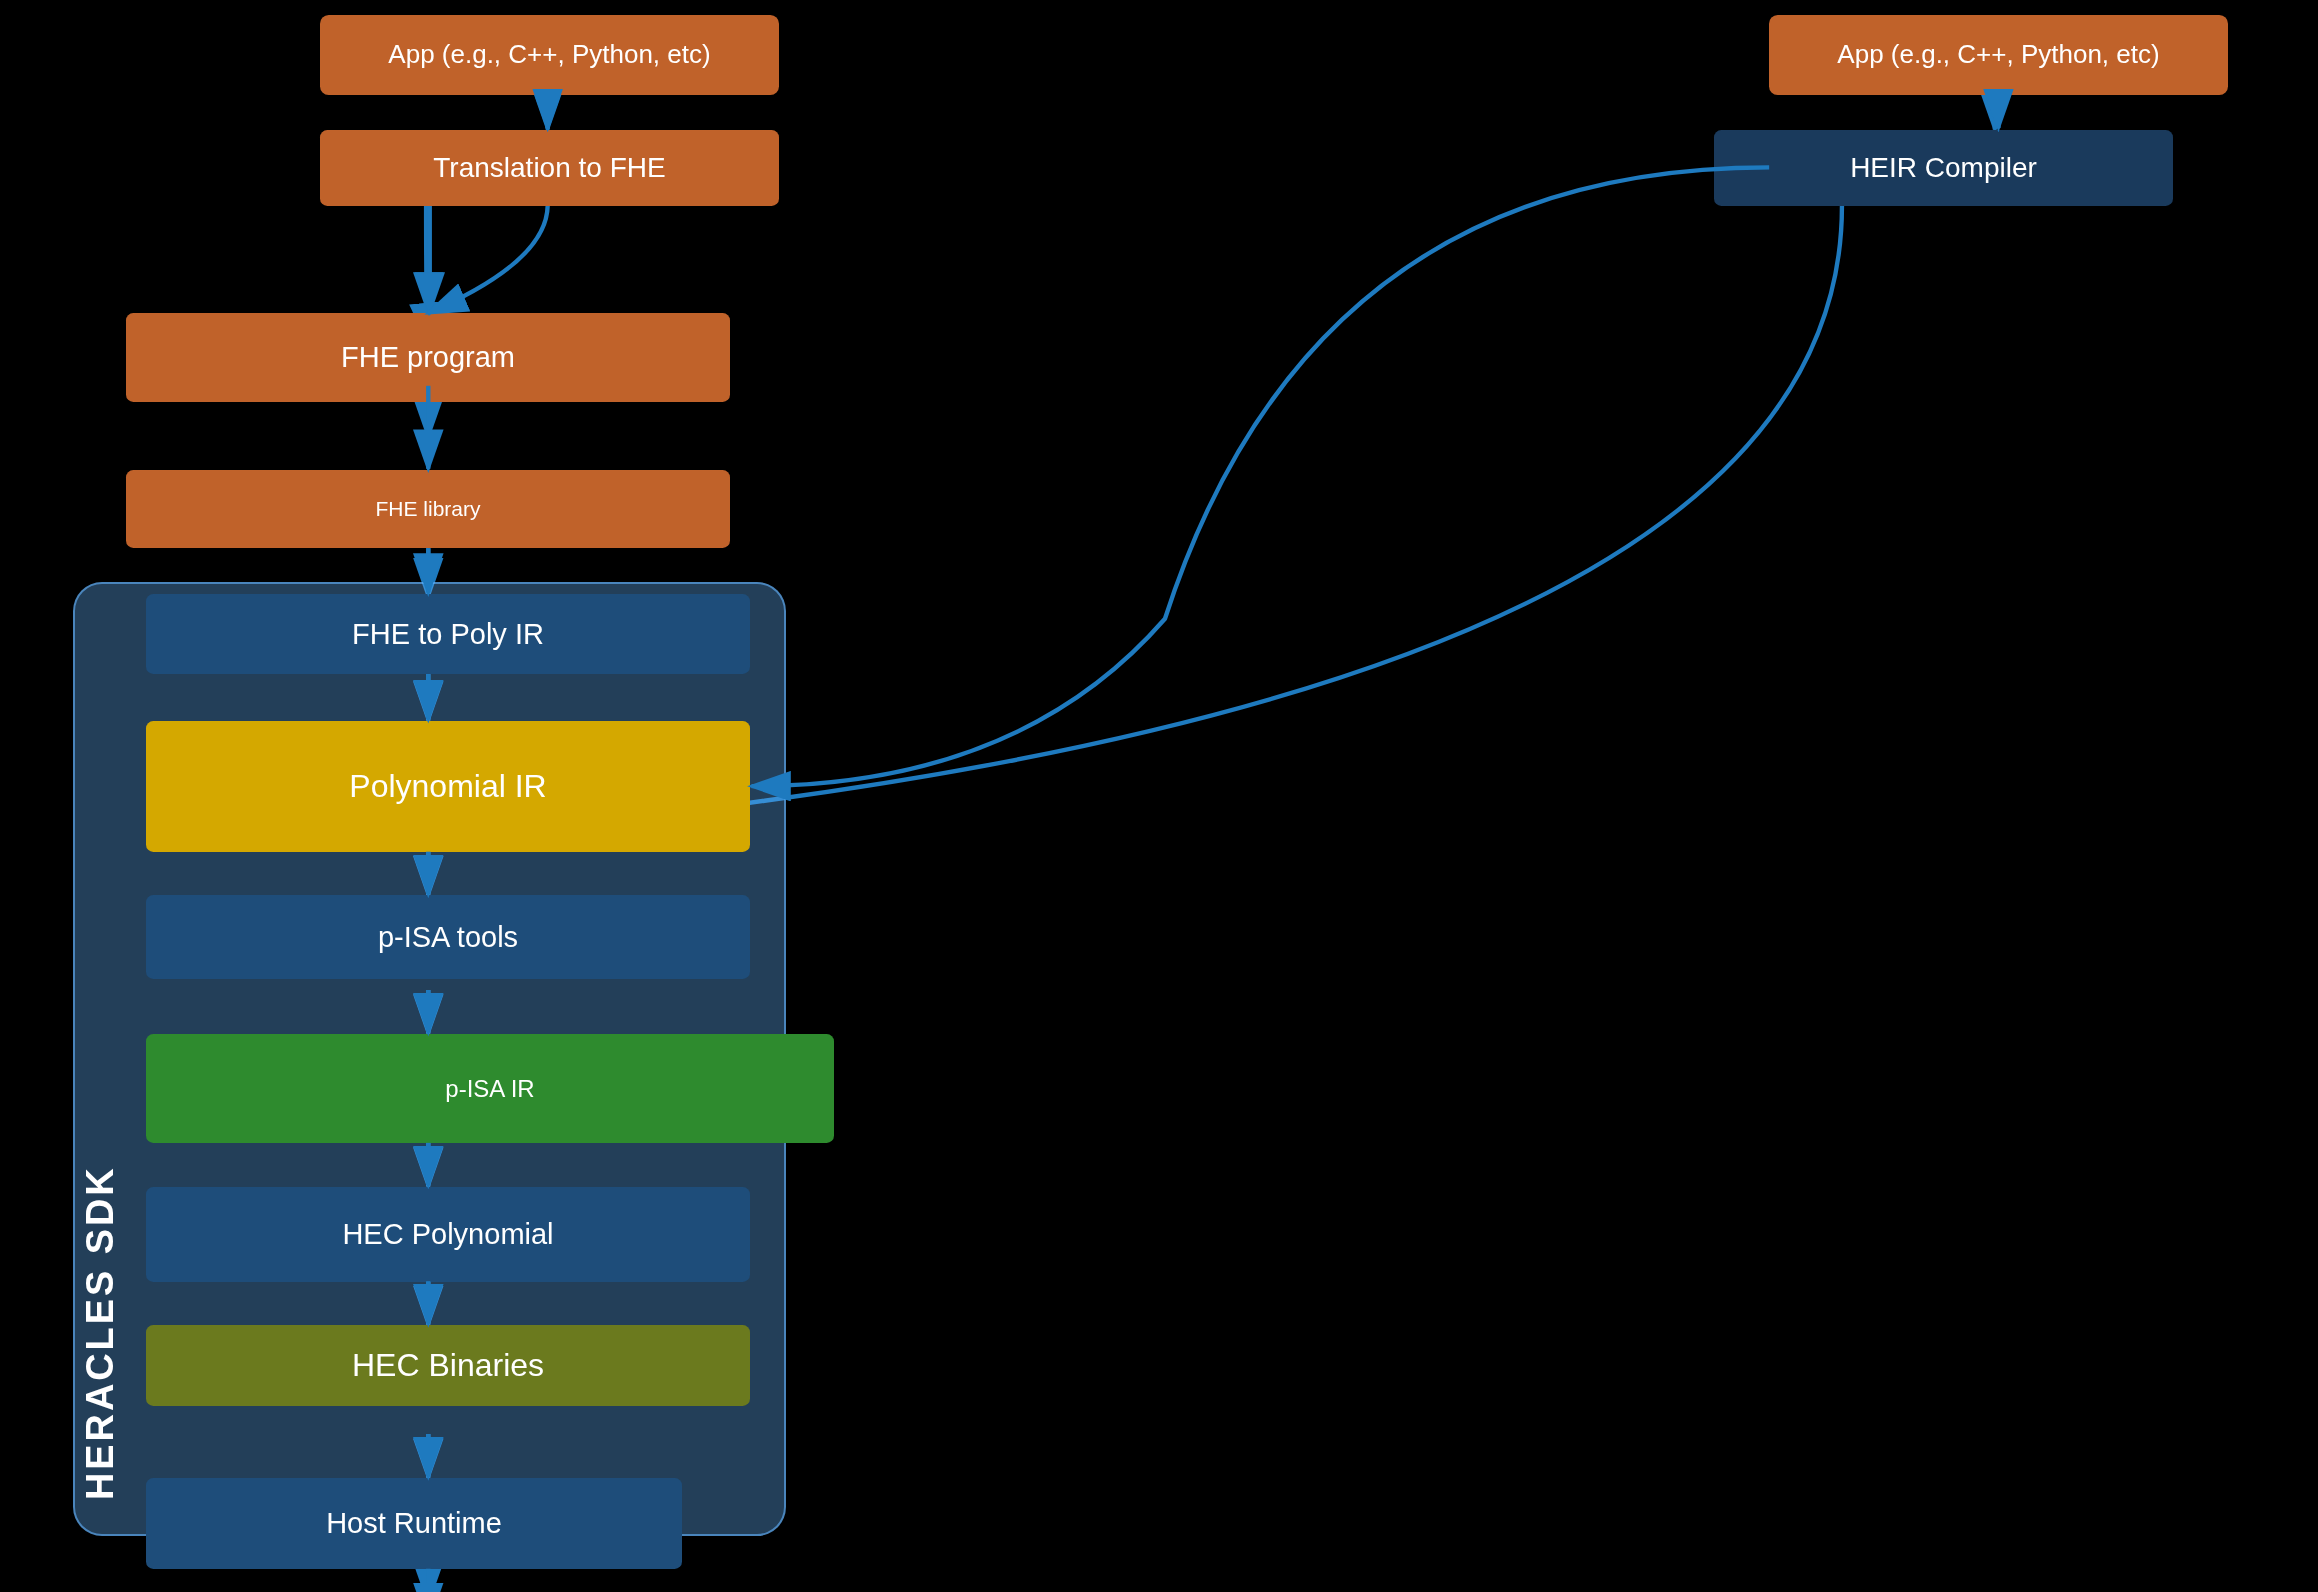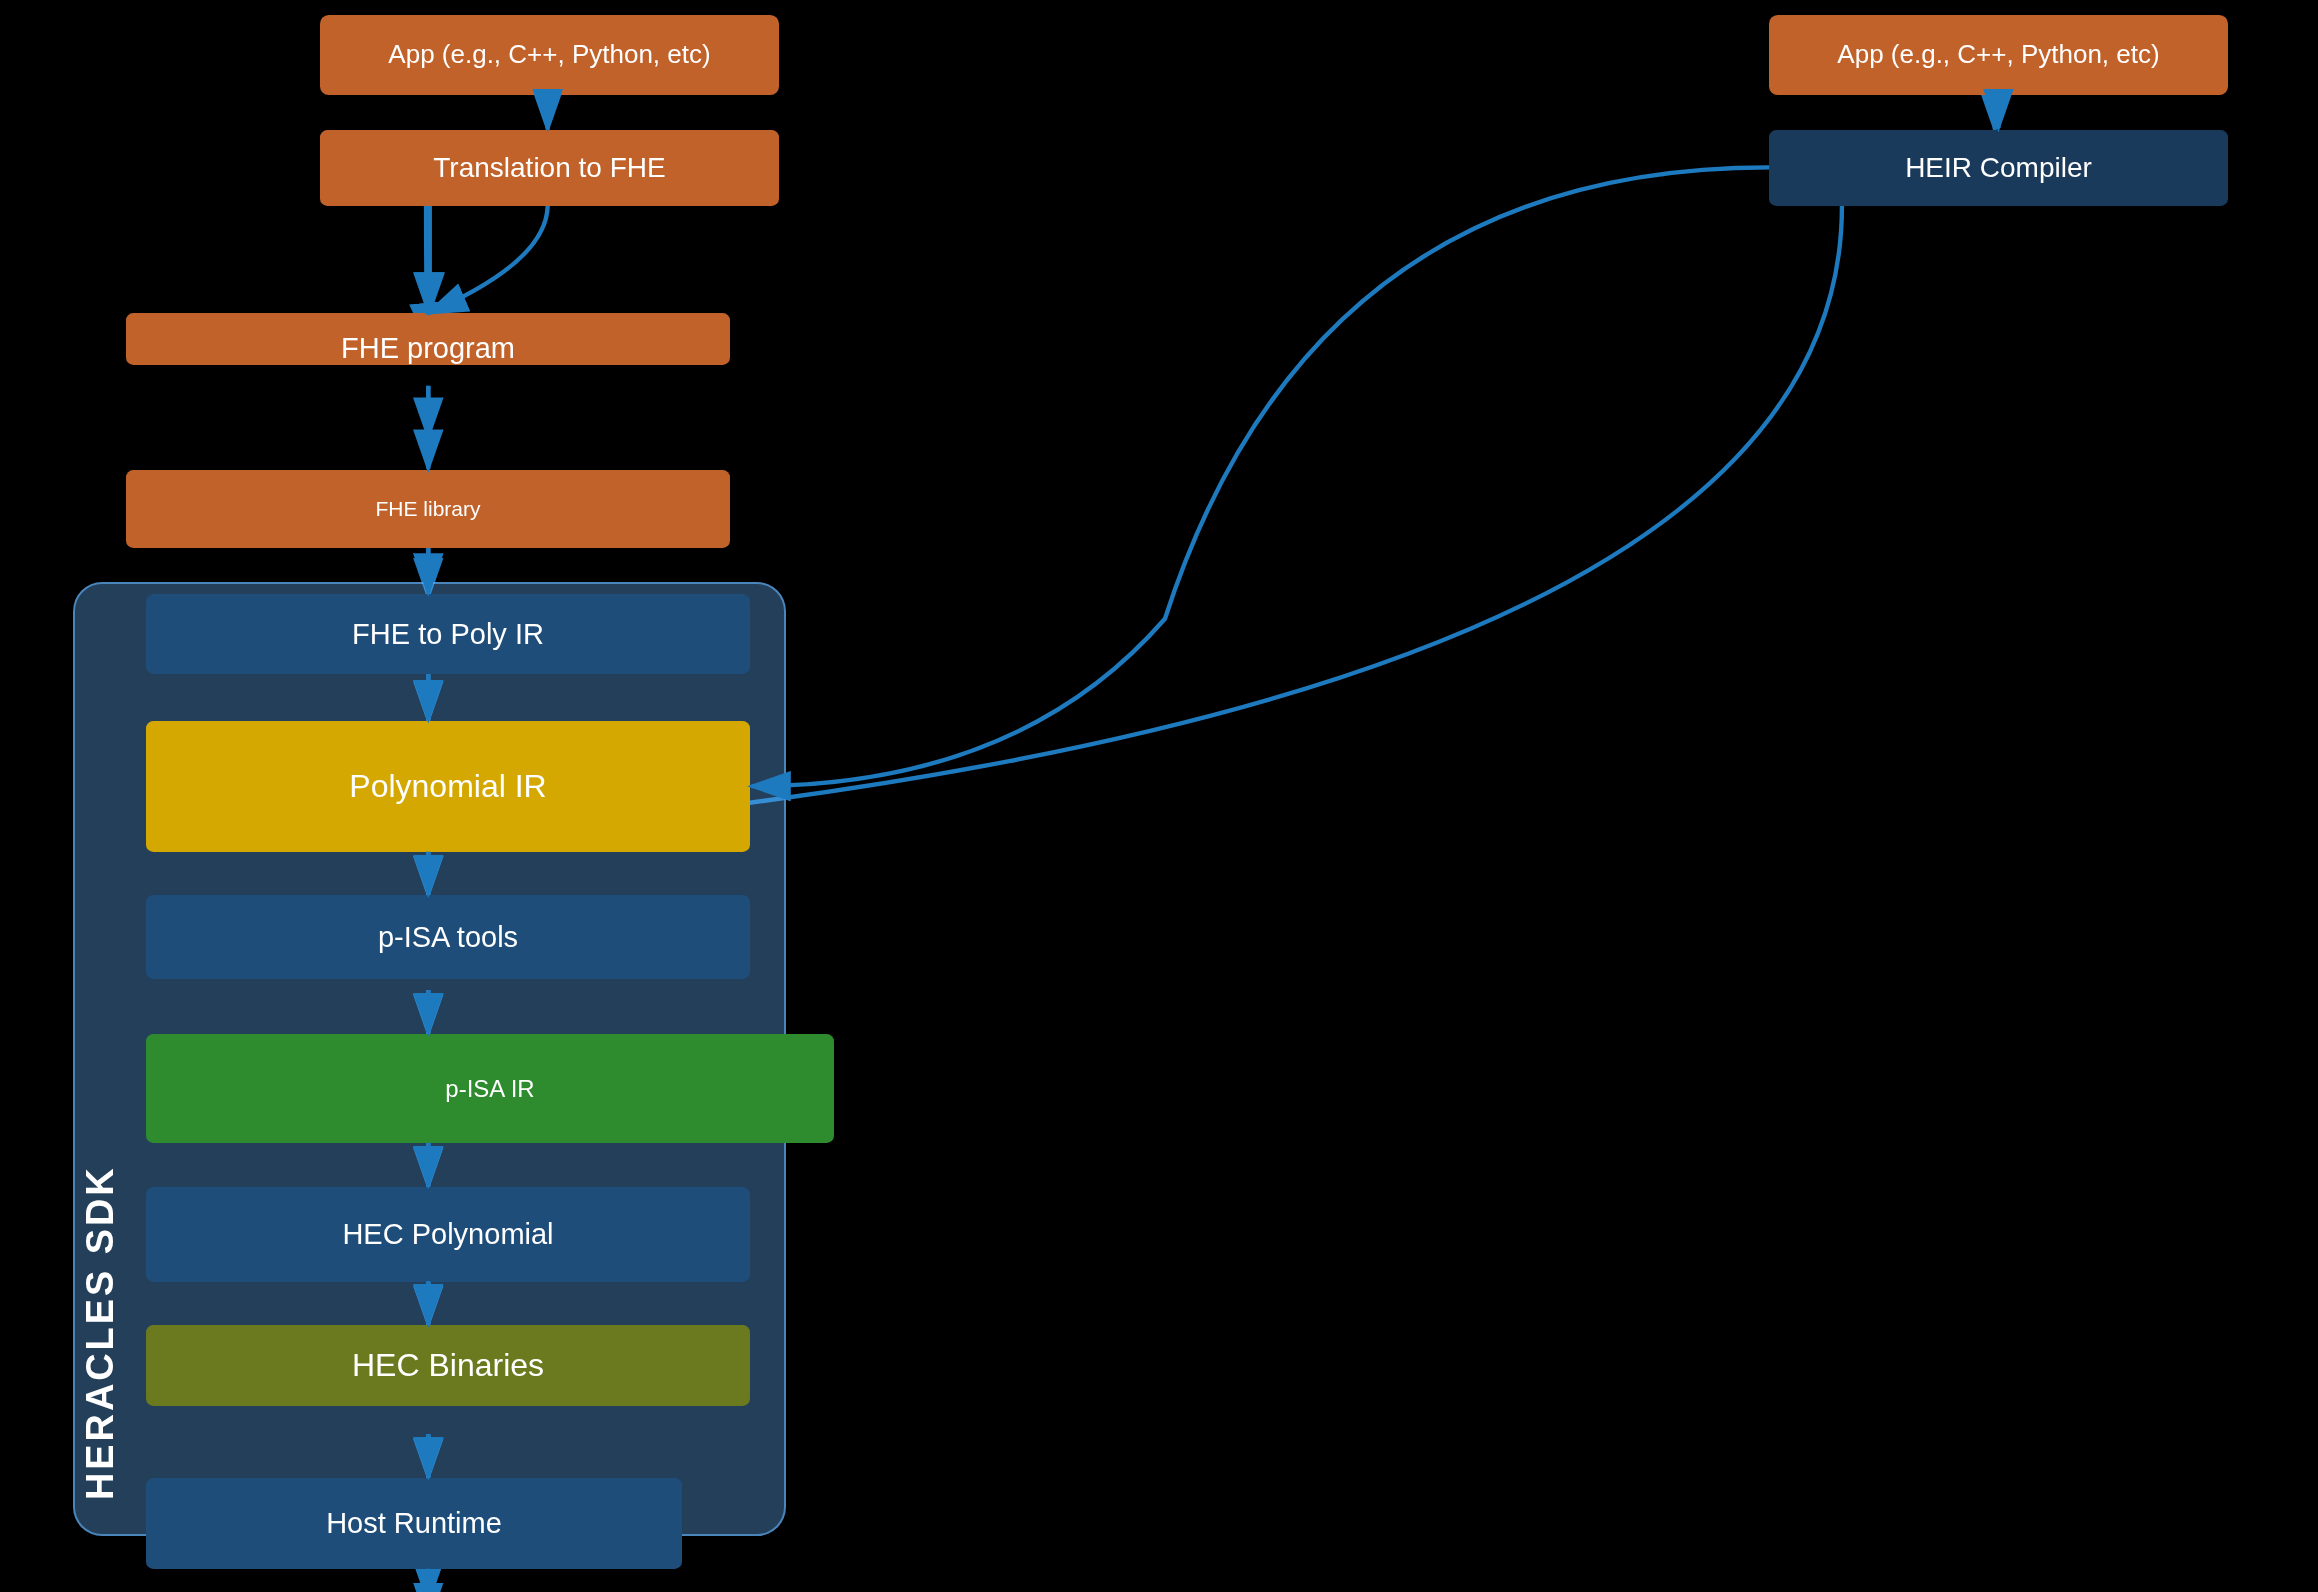--- a/index.html
+++ b/index.html
@@ -156,25 +156,25 @@
 </div>
 
 <div class="box app-box" style="left:1769px; top:14.6px; width:459px; height:80px; font-size:26px;">
   <span>App (e.g., C++, Python, etc)</span>
 </div>
 
 <div class="box translation-box" style="left:320px; top:130px; width:459px; height:76px; font-size:28px;">
   <span>Translation to FHE</span>
 </div>
 
-<div class="box heir-box" style="left:1769px; top:130px; width:459px; height:76px; font-size:28px;align-items:center;">
+<div class="box heir-box" style="left:1714px; top:130px; width:459px; height:76px; font-size:28px;align-items:center;">
   <span>HEIR Compiler</span>
 </div>
 
-<div class="box fhe-program-box" style="left:126px; top:313px; width:604px; height:52px; font-size:29px;align-items:flex-end;">
+<div class="box fhe-program-box" style="left:126px; top:313px; width:604px; height:89px; font-size:29px;">
   <span>FHE program</span>
 </div>
 
 <div class="box fhe-library-box" style="left:126px; top:470px; width:604px; height:78px; font-size:21px;">
   <span>FHE library</span>
 </div>
 
 <div class="sdk-container" style="left:73px; top:582px; width:713px; height:954px;">
 </div>
 

